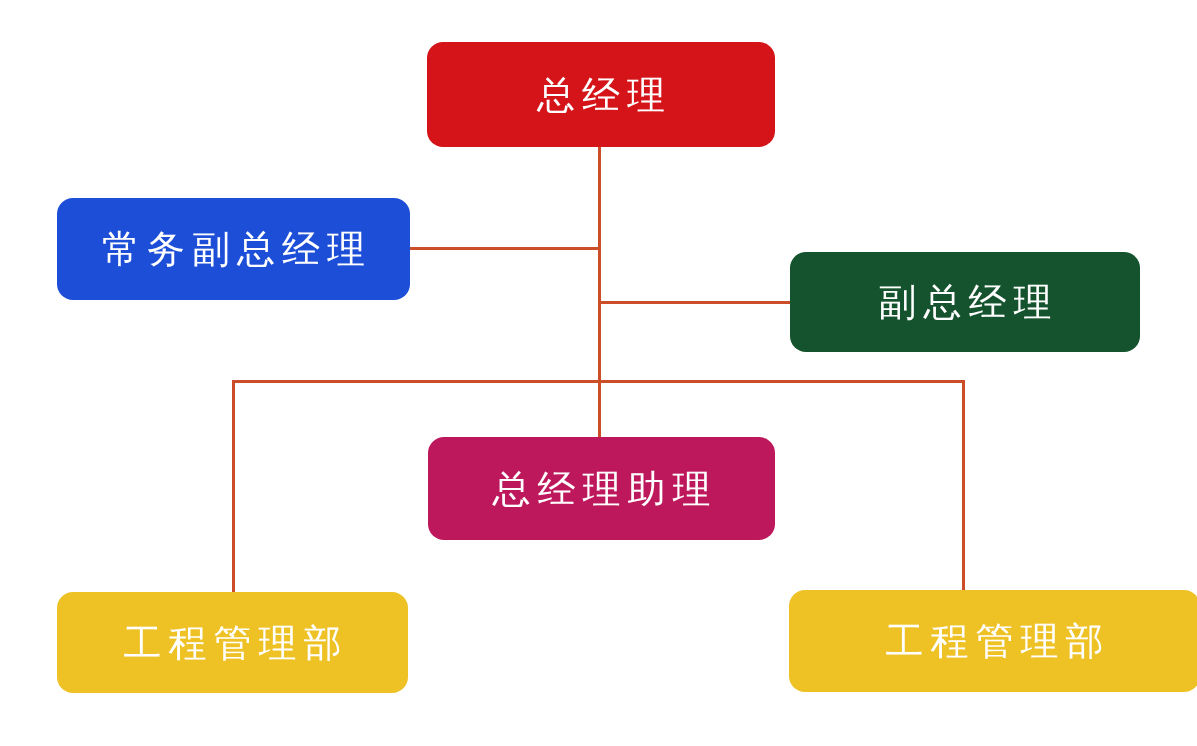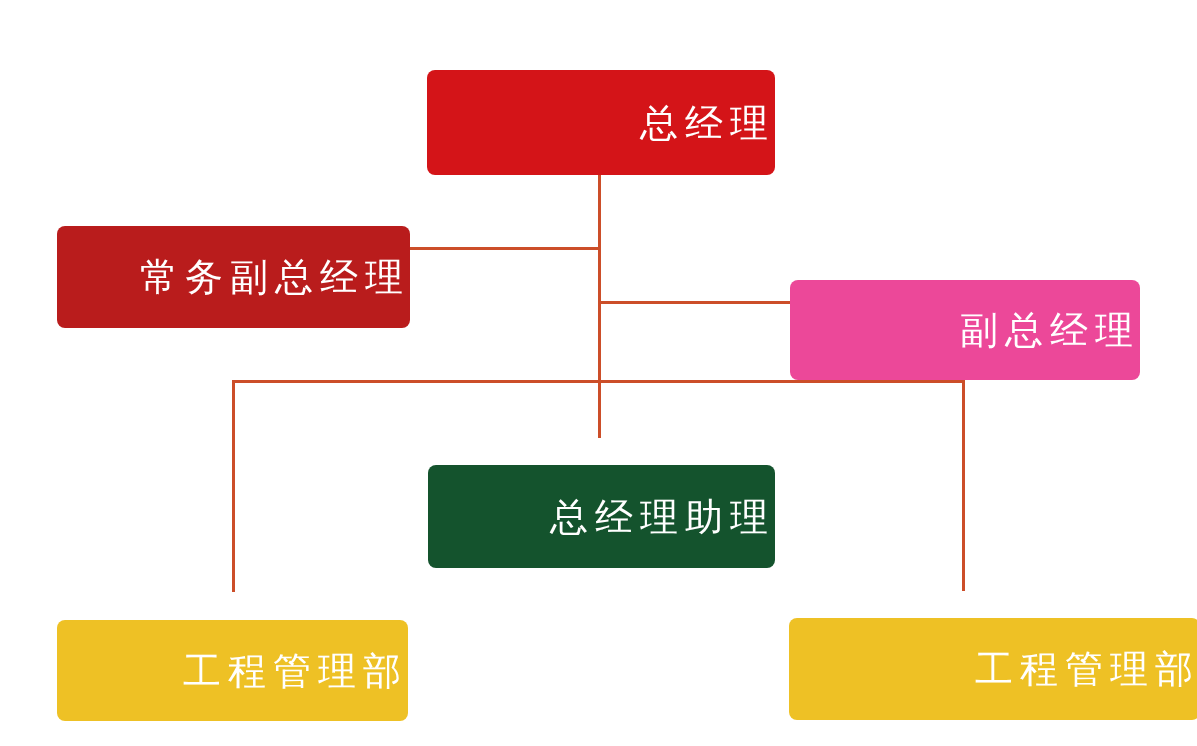--- a/index.html
+++ b/index.html
@@ -10,26 +10,25 @@
   .canvas {
     position: relative;
     width: 1197px;
     height: 746px;
     background: #ffffff;
     overflow: hidden;
     font-family: "Liberation Sans", "DejaVu Sans", sans-serif;
   }
   .node {
     position: absolute;
-    border-radius: 8px;
+    border-radius: 16px;
     display: flex;
     align-items: center;
-    justify-content: flex-end;
+    justify-content: center;
     box-sizing: border-box;
-    margin-top: 28px;
   }
   .node .label {
     color: #ffffff;
     font-size: 38px;
     font-weight: 400;
     letter-spacing: 7px;
     text-indent: 7px; 
     white-space: nowrap;
     line-height: 1;
   }
@@ -51,29 +50,29 @@
   <div class="line" style="left: 232px; top: 380px; width: 733px; height: 3px; background-color: rgb(204, 78, 41);"></div>
 
   <div class="line" style="left: 232px; top: 380px; width: 3px; height: 212px; background-color: rgb(204, 78, 41);"></div>
 
   <div class="line" style="left: 962px; top: 380px; width: 3px; height: 211px; background-color: rgb(204, 78, 41);"></div>
 
   <div class="node" style="left: 427px; top: 42px; width: 348px; height: 105px; background-color: rgb(212, 20, 24);">
     <span class="label">总经理</span>
   </div>
 
-  <div class="node" style="left: 57px; top: 198px; width: 353px; height: 102px; background-color: #b91c1c;">
+  <div class="node" style="left: 57px; top: 198px; width: 353px; height: 102px; background-color: #1d4ed8;">
     <span class="label">常务副总经理</span>
   </div>
 
-  <div class="node" style="left: 790px; top: 252px; width: 350px; height: 100px; background-color: #ec4899;">
+  <div class="node" style="left: 790px; top: 252px; width: 350px; height: 100px; background-color: #14532d;">
     <span class="label">副总经理</span>
   </div>
 
-  <div class="node" style="left: 428px; top: 437px; width: 347px; height: 103px; background-color: #14532d;">
+  <div class="node" style="left: 428px; top: 437px; width: 347px; height: 103px; background-color: #be185d;">
     <span class="label">总经理助理</span>
   </div>
 
   <div class="node" style="left: 57px; top: 592px; width: 351px; height: 101px; background-color: rgb(238, 193, 37);">
     <span class="label">工程管理部</span>
   </div>
 
   <div class="node" style="left: 789px; top: 590px; width: 411px; height: 102px; background-color: rgb(238, 193, 37);">
     <span class="label">工程管理部</span>
   </div>

